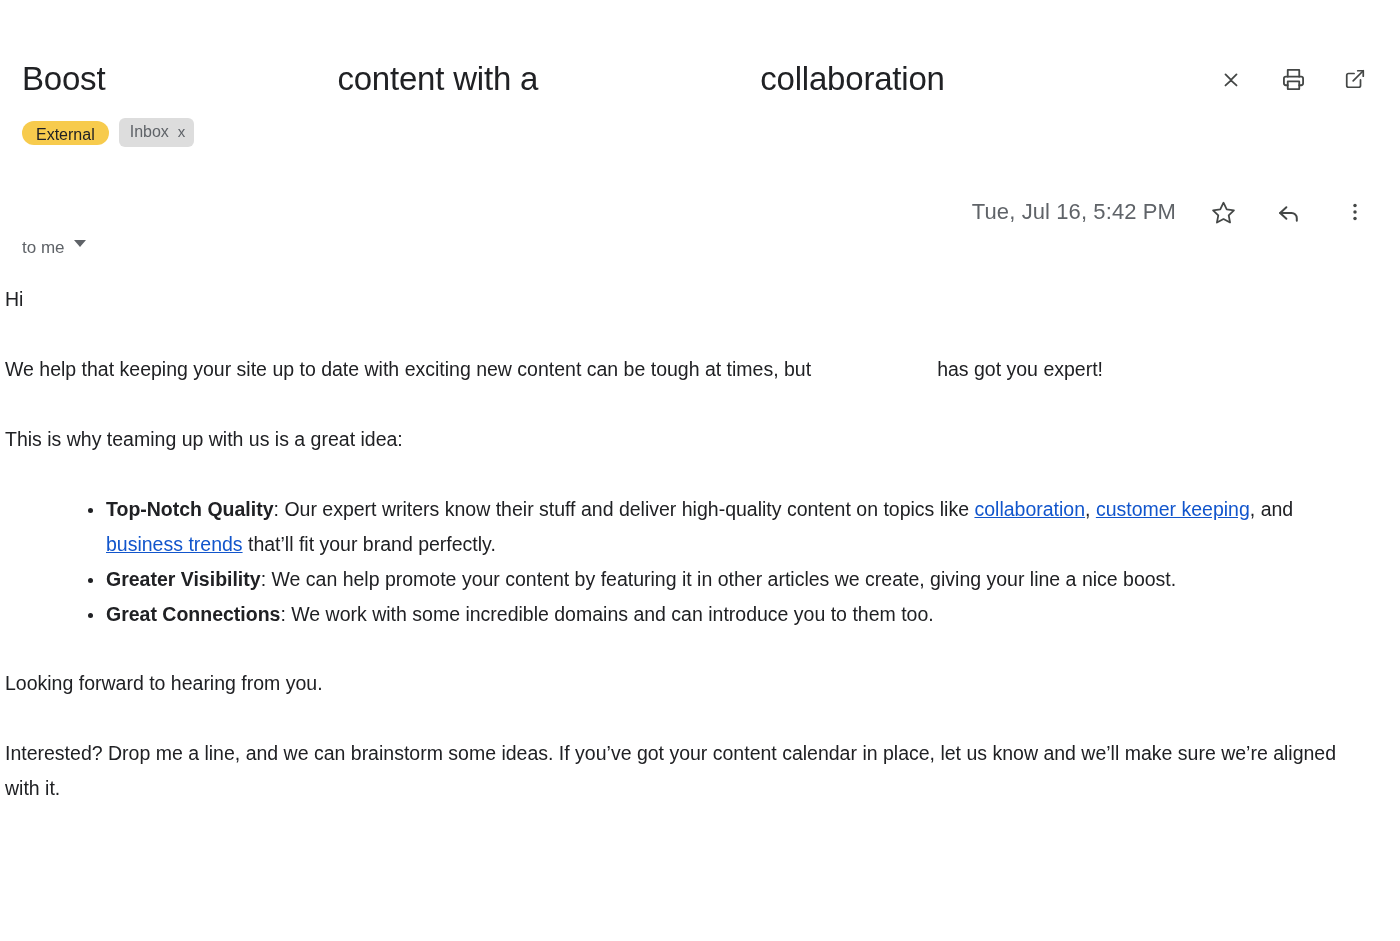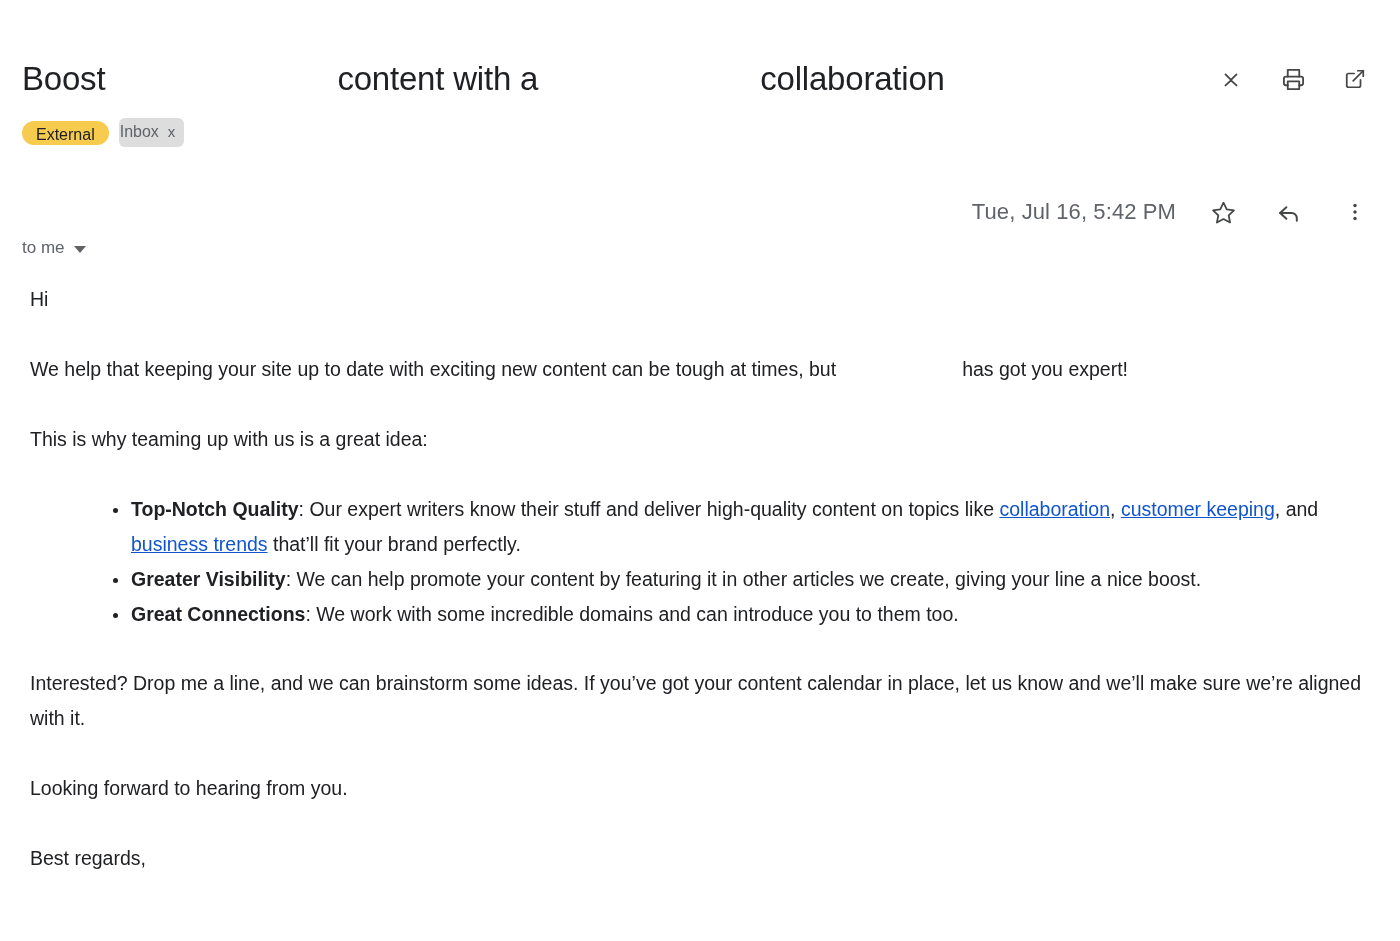--- a/index.html
+++ b/index.html
@@ -45,54 +45,54 @@
   }
   .chip-external {
     background: #f7cb4d; color: #202124;
     font-size: 16px; font-weight: 500;
     border-radius: 14px; padding: 4px 14px 0 14px;
     line-height: 20px; white-space: nowrap; cursor: pointer;
   }
   .chip-inbox {
     background: #dddddd; color: #5f6368;
     font-size: 16px; font-weight: 400;
-    border-radius: 6px; padding: 4px 9px 5px 1px;
+    border-radius: 6px; padding: 4px 9px 5px 11px;
     line-height: 20px; white-space: nowrap;
     display: flex; align-items: center; gap: 9px; cursor: default;
   }
   .chip-x { font-size: 15px; color:#5f6368; cursor: pointer; line-height: 20px; }
 
   
   .meta-row {
     position: absolute; right: 32px; top: 155px;
     display: flex; align-items: center; gap: 0;
   }
   .meta-date {
     font-size: 22px; color: #5f6368; white-space: nowrap;
     margin-right: 34px; letter-spacing: 0.1px;
   }
   .meta-actions { display: flex; align-items: center; gap: 40px; }
 
   
   .to-row {
     position: absolute; left: 22px; top: 194px;
-    display: flex; align-items: center; gap: 9px; cursor: pointer;
+    display: flex; gap: 9px; cursor: pointer;
   }
   .to-text { font-size: 17px; color: #5f6368; }
   .caret {
     width: 0; height: 0;
     border-left: 6px solid transparent;
     border-right: 6px solid transparent;
     border-top: 7px solid #5f6368;
     margin-top: 2px;
   }
 
   
   .body {
-    position: absolute; left: 30px; top: 238px; width: 1356px;
+    position: absolute; left: 5px; top: 238px; width: 1356px;
     font-size: 19.5px; line-height: 35px; color: #202124;
   }
   .body p { margin: 0 0 35px 0; }
   .redact-inline1 { width: 160px; }
   .redact-inline2 { width: 126px; }
 
   ul.benefits {
     margin: 0 0 34px 0;
     padding-left: 83px;
     list-style: none;
@@ -199,18 +199,17 @@
         <b>Top-Notch Quality</b><span>: Our expert writers know their stuff and deliver high-quality content on topics like </span><a class="link">collaboration</a><span>, </span><a class="link">customer keeping</a><span>, and </span><a class="link">business trends</a><span> that’ll fit your brand perfectly.</span>
       </li>
       <li>
         <b>Greater Visibility</b><span>: We can help promote your content by featuring it in other articles we create, giving your line a nice boost.</span>
       </li>
       <li>
         <b>Great Connections</b><span>: We work with some incredible domains and can introduce you to them too.</span>
       </li>
     </ul>
 
+    <p>Looking forward to hearing from you.</p>
     <p>Interested? Drop me a line, and we can brainstorm some ideas. If you’ve got your content calendar in place, let us know and we’ll make sure we’re aligned with it.</p>
-    <p>Looking forward to hearing from you.</p>
-    <p>Best regards,</p>
   </div>
 
 </div>
 
 </body></html>

